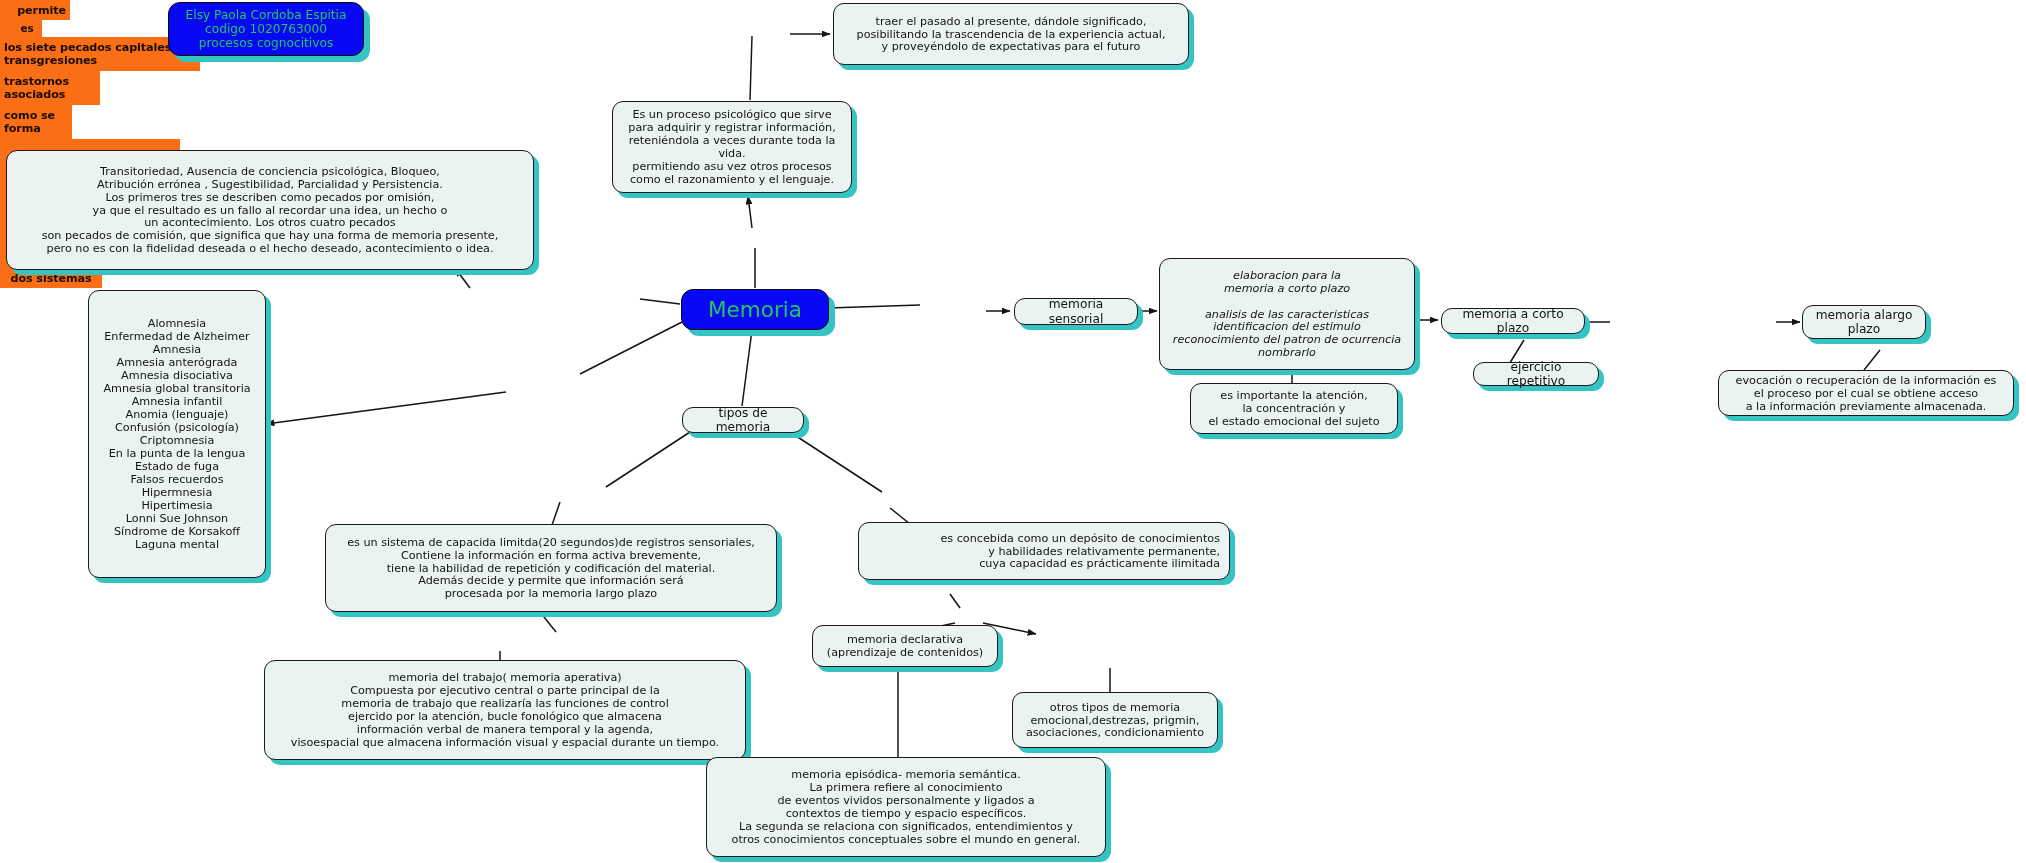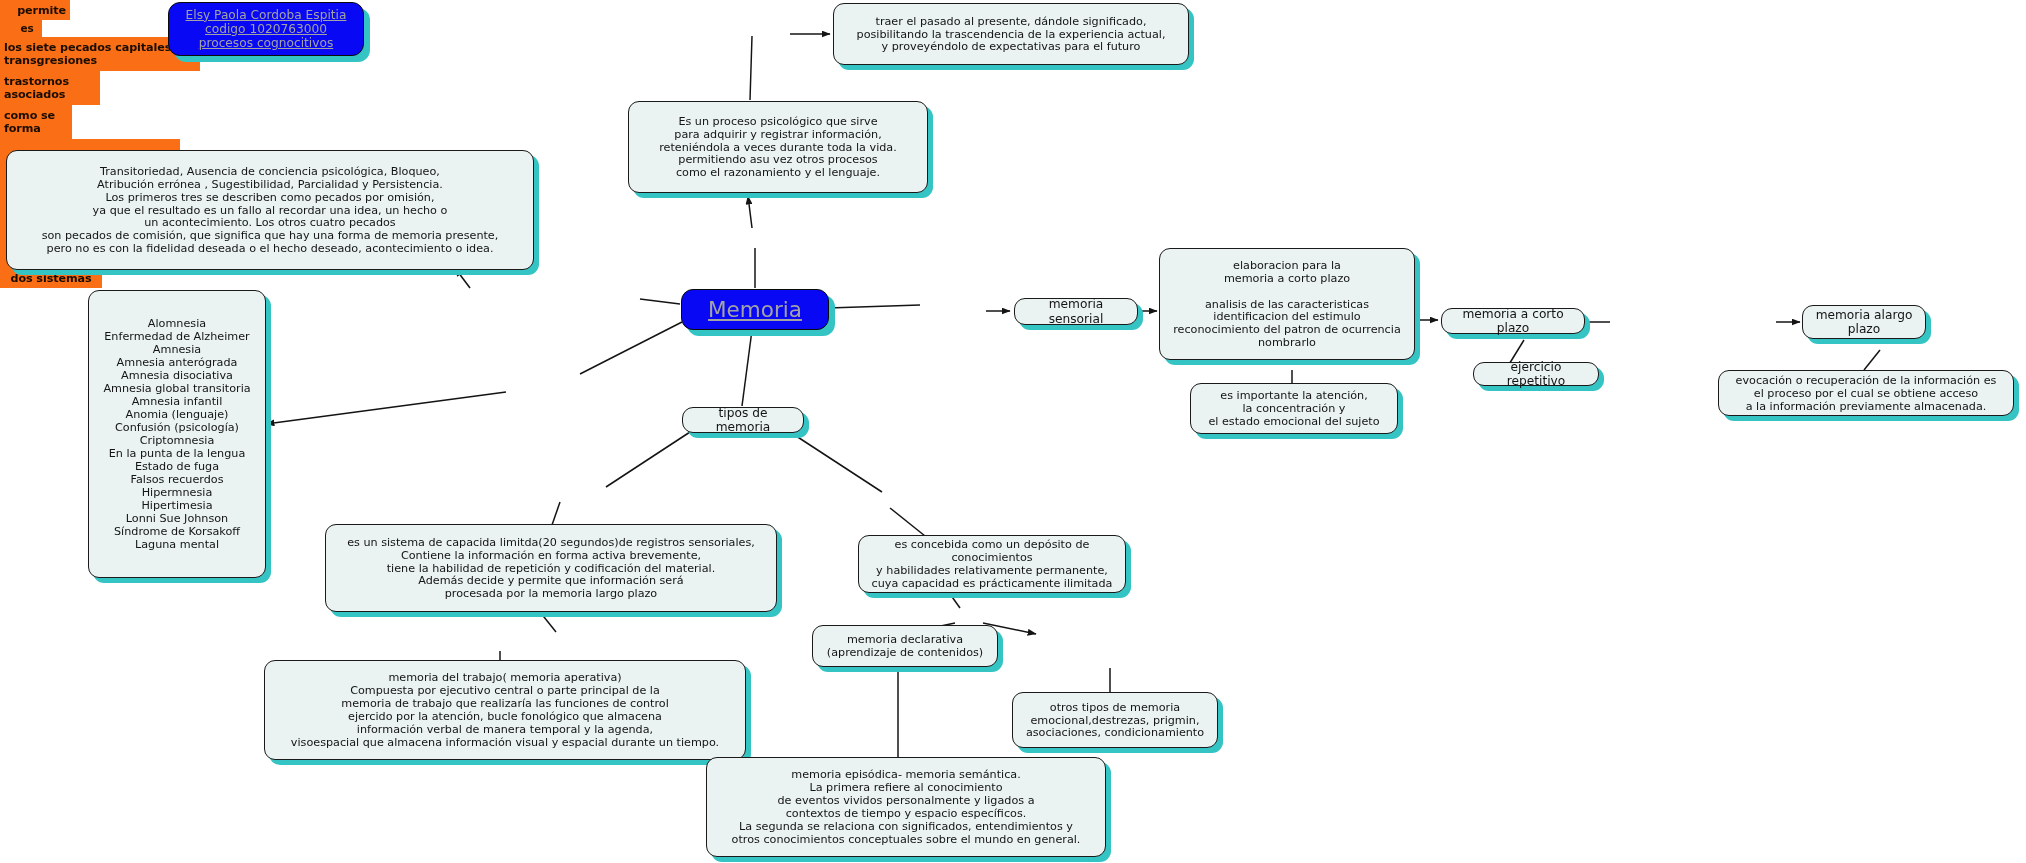--- a/index.html
+++ b/index.html
@@ -44,25 +44,24 @@
     color: #141414;
     box-shadow: 5px 5px 0 0 #35c4c4;
     padding: 7px 9px;
     line-height: 1.16;
   }
   
   .rootnode {
     background: #0808f5;
     border: 1.6px solid #0a0a0a;
     border-radius: 12px;
-    color: #a3a3a3;
+    color: #22c55e;
     box-shadow: 6px 6px 0 0 #35c4c4;
     padding: 5px 9px;
     line-height: 1.17;
-    text-decoration: underline;
   }
   
   .linkword {
     background: #fa6e16;
     color: #1a0d00;
     font-weight: bold;
     line-height: 1.16;
     padding: 1px 4px;
     z-index: 4;
     letter-spacing: -0.1px;
@@ -155,21 +154,21 @@
   <div class="linkword fs11" style="left:727px; top:24px; width:62px; height:18px; display:flex; align-items:center; justify-content:flex-end;">
     <span class="txt">permite</span>
   </div>
 
   <div class="node concept fs11" style="left:833px; top:3px; width:356px; height:62px;">
     <span class="txt">traer el pasado al presente, dándole significado,
 posibilitando la trascendencia de la experiencia actual,
 y proveyéndolo de expectativas para el futuro</span>
   </div>
 
-  <div class="node concept fs11" style="left:628px; top:101px; width:300px; height:92px;justify-content:flex-end;">
+  <div class="node concept fs11" style="left:612px; top:101px; width:240px; height:92px;justify-content:flex-end;">
     <span class="txt">Es un proceso psicológico que sirve
 para adquirir y registrar información,
 reteniéndola a veces durante toda la vida.
 permitiendo asu vez otros procesos
 como el razonamiento  y el lenguaje.</span>
   </div>
 
   <div class="linkword fs10" style="left:736px; top:228px; width:22px; height:15px; display:flex; align-items:center; justify-content:center;">
     <span class="txt">es</span>
   </div>
@@ -221,21 +220,21 @@
 
   <div class="linkword fs11" style="left:920px; top:295px; width:64px; height:32px; display:flex; align-items:center; justify-content:center;">
     <span class="txt">como se
 forma</span>
   </div>
 
   <div class="node concept fs12" style="left:1014px; top:298px; width:124px; height:27px;">
     <span class="txt">memoria sensorial</span>
   </div>
 
-  <div class="node concept fs11" style="left:1159px; top:248px; width:256px; height:112px;">
+  <div class="node concept fs11" style="left:1159px; top:258px; width:256px; height:112px;font-style:italic;">
     <span class="txt">elaboracion para la
 memoria a corto plazo
 
 analisis de las caracteristicas
 identificacion del estimulo
 reconocimiento del patron de ocurrencia
 nombrarlo</span>
   </div>
 
   <div class="node concept fs11" style="left:1190px; top:383px; width:208px; height:51px;">
@@ -295,21 +294,21 @@
 memoria de trabajo que realizaría las funciones de control
 ejercido por la atención, bucle fonológico que almacena
 información verbal de manera temporal y la agenda,
 visoespacial que almacena información visual y espacial durante un tiempo.</span>
   </div>
 
   <div class="linkword fs11" style="left:846px; top:494px; width:150px; height:17px; display:flex; align-items:center; justify-content:center;">
     <span class="txt">memoria a largo plazo</span>
   </div>
 
-  <div class="node concept fs11" style="left:858px; top:535px; width:268px; height:58px;">
+  <div class="node concept fs11" style="left:858px; top:522px; width:372px; height:58px;text-align:right;">
     <span class="txt">es concebida como un depósito de conocimientos
 y habilidades relativamente permanente,
 cuya capacidad es prácticamente ilimitada</span>
   </div>
 
   <div class="linkword fs11" style="left:938px; top:607px; width:94px; height:17px; display:flex; align-items:center; justify-content:center;">
     <span class="txt">dos sistemas</span>
   </div>
 
   <div class="node concept fs11" style="left:812px; top:625px; width:186px; height:42px;">

